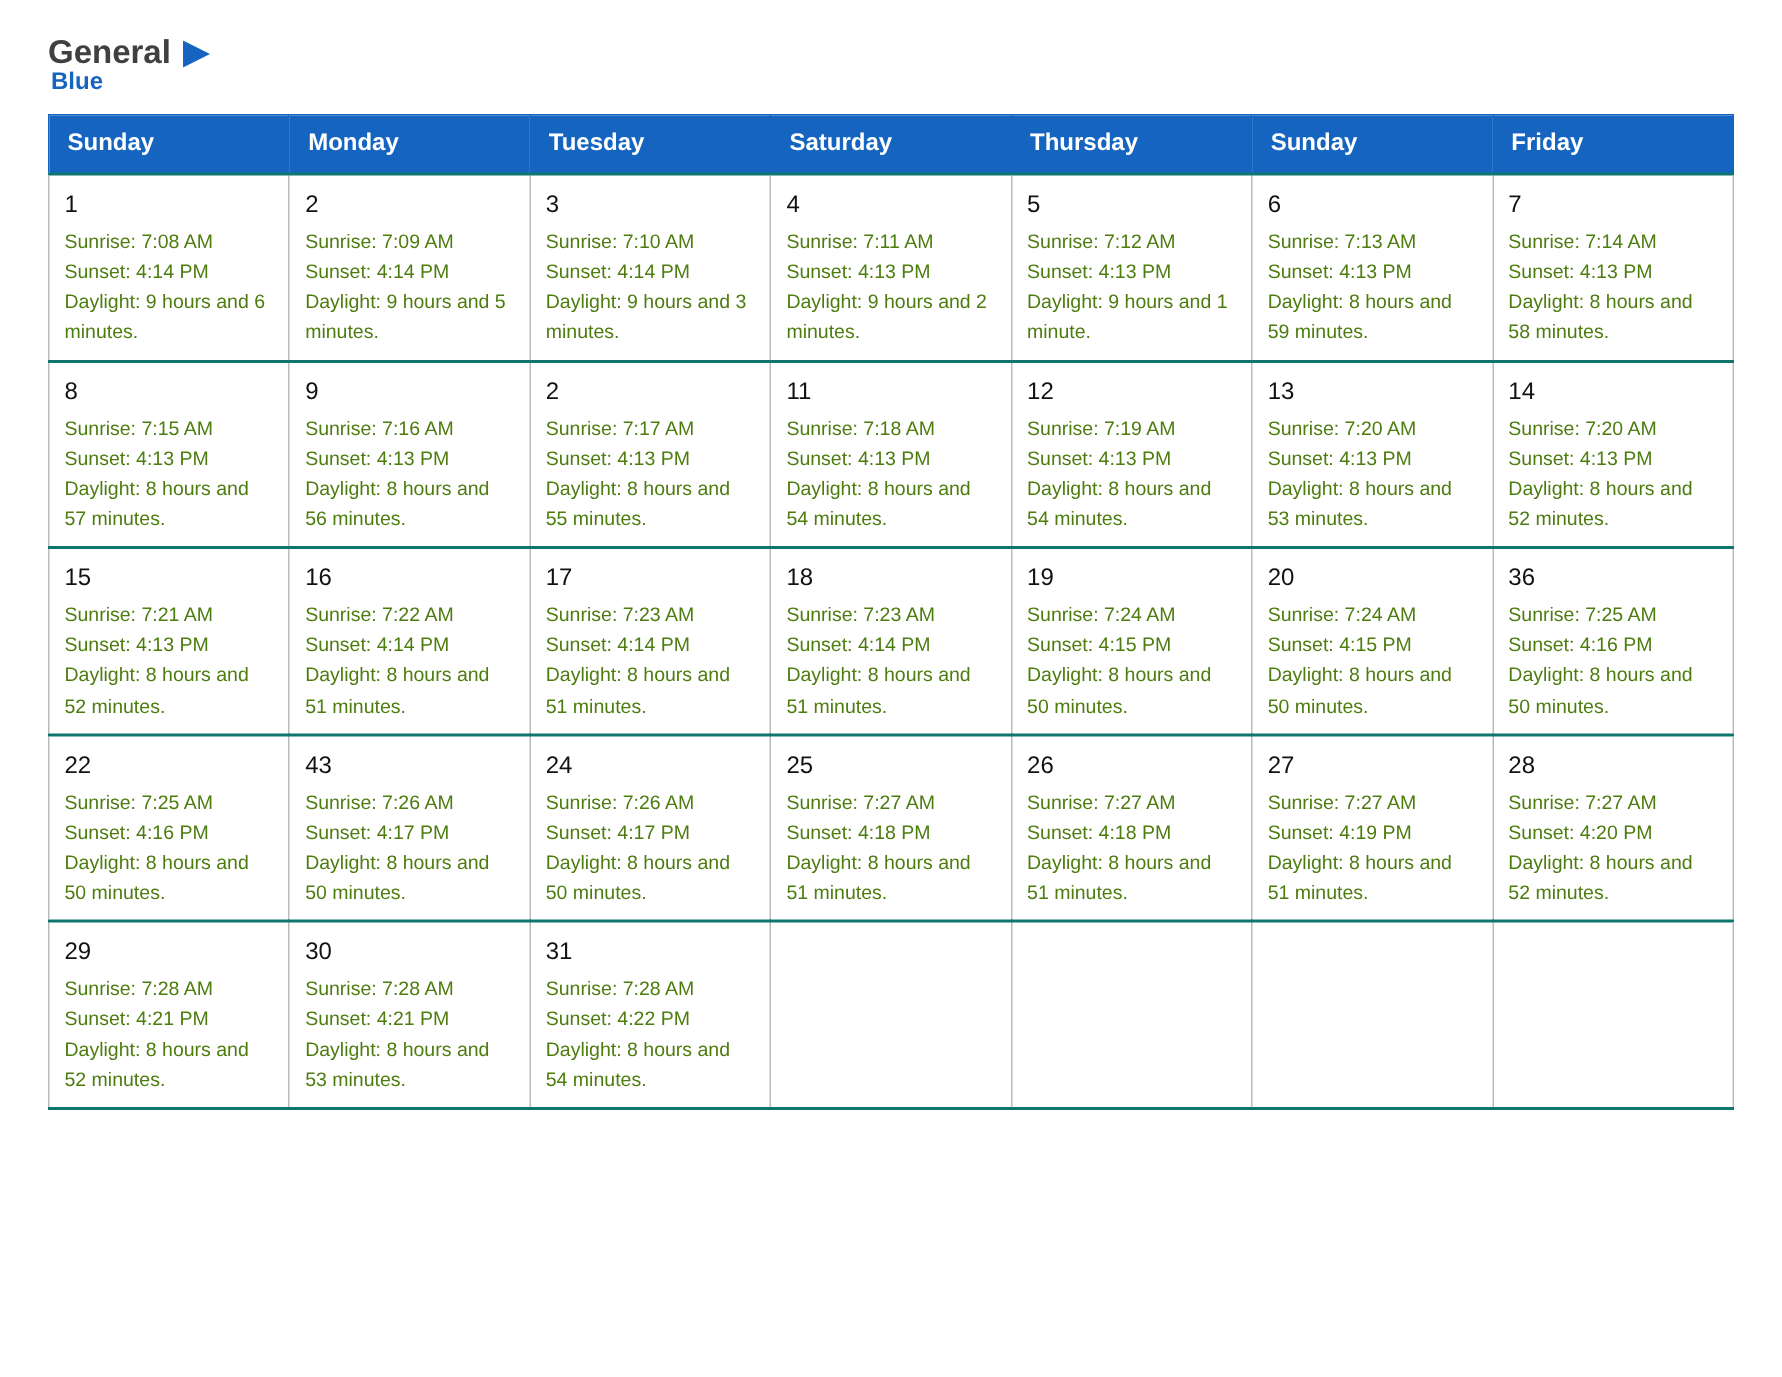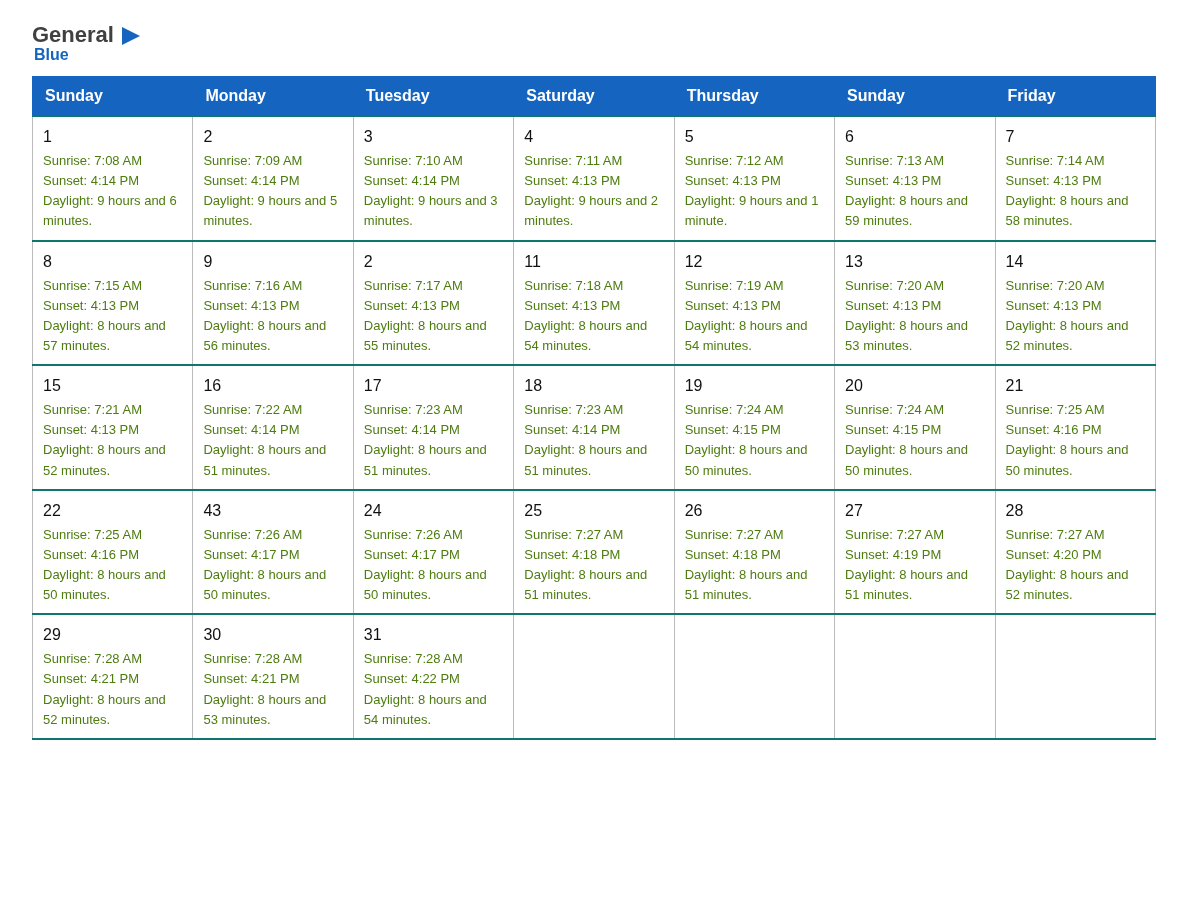--- a/index.html
+++ b/index.html
@@ -283,21 +283,21 @@
       </td>
         <td>
         <span class="day-number">20</span>
         <div class="day-info">
           Sunrise: 7:24 AM<br>
           Sunset: 4:15 PM<br>
           Daylight: 8 hours and 50 minutes.
         </div>
       </td>
         <td>
-        <span class="day-number">21</span>
+        <span class="day-number">36</span>
         <div class="day-info">
           Sunrise: 7:25 AM<br>
           Sunset: 4:16 PM<br>
           Daylight: 8 hours and 50 minutes.
         </div>
       </td>
       </tr>
       <tr>
         <td>
         <span class="day-number">22</span>

